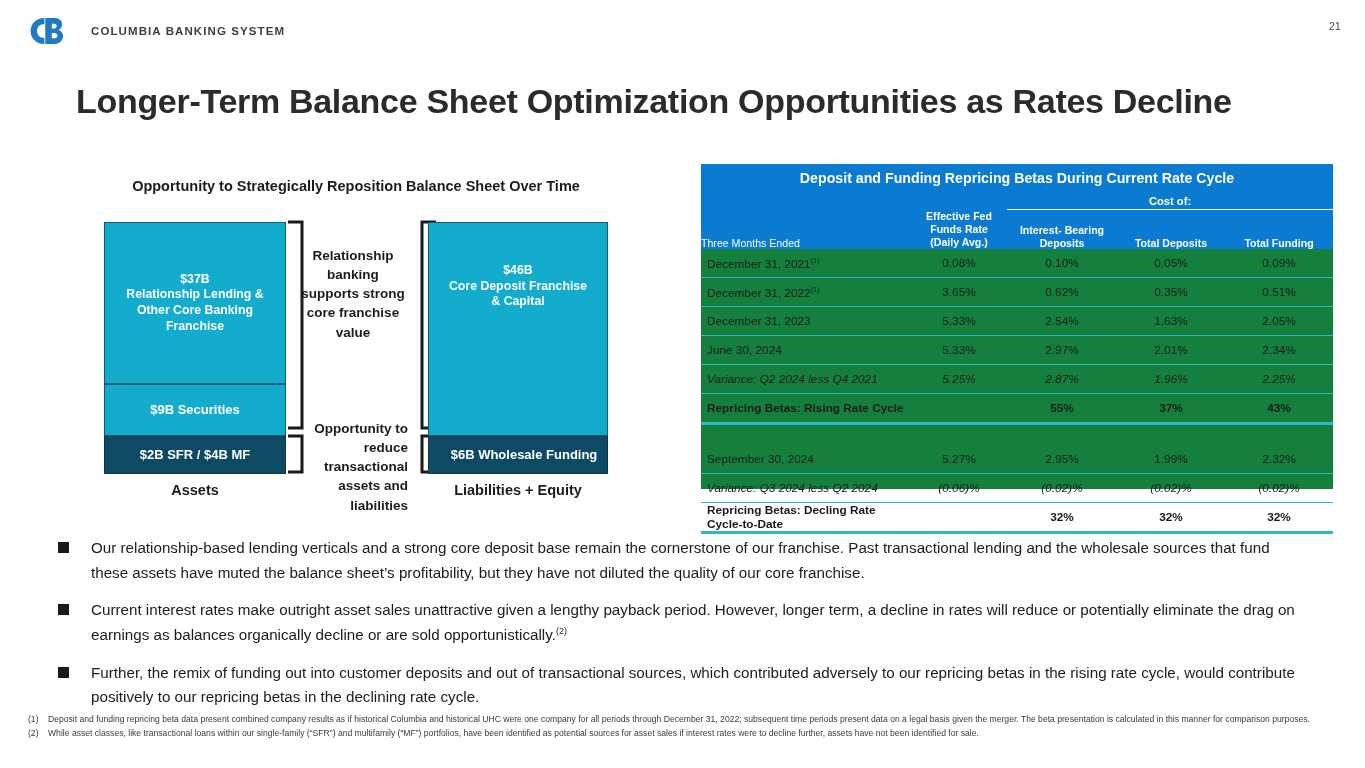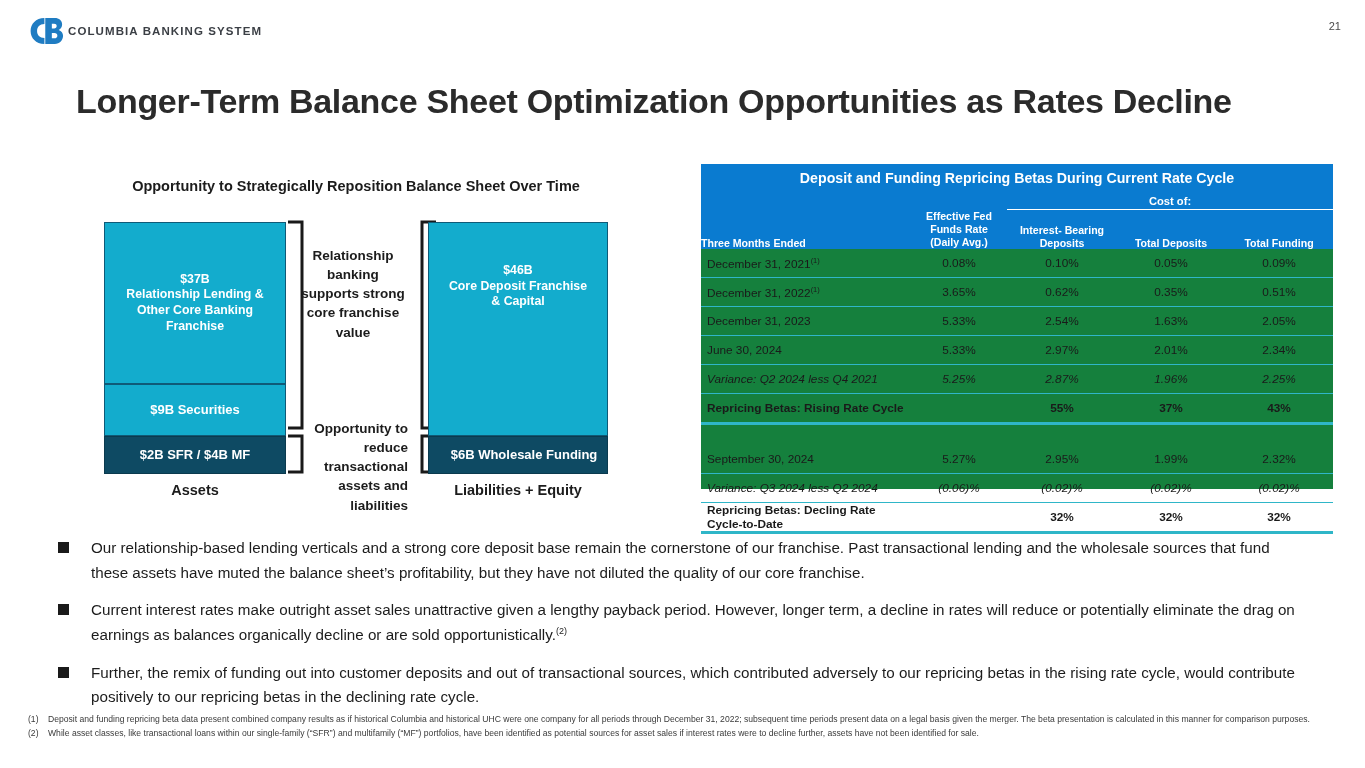--- a/index.html
+++ b/index.html
@@ -8,21 +8,21 @@
     background:#f2f2f2;
     font-family:"Liberation Sans", sans-serif;
     overflow:hidden;
     position:relative;
   }
   .slide{
     position:absolute;left:0;top:0;width:1365px;height:768px;
     background:#ffffff;
   }
   
-  .logo-wrap{position:absolute;left:28px;top:16px;display:flex;align-items:center;gap:2px;}
+  .logo-wrap{position:absolute;left:28px;top:16px;display:flex;align-items:center;gap:25px;}
   .logo-mark{width:38px;height:30px;flex:0 0 auto;}
   .logo-text{
     font-size:11.5px;font-weight:bold;letter-spacing:1.1px;color:#3b3f45;
     white-space:nowrap;
   }
   .page-num{
     position:absolute;right:24px;top:20px;font-size:11px;color:#4a4a4a;
   }
   .slide-title{
     position:absolute;left:76px;top:82px;width:1250px;
@@ -73,21 +73,21 @@
   }
   .hdr-eff{
     background:#0a7bd0;color:#ffffff;font-weight:bold;font-size:10.6px;
     text-align:center;line-height:1.25;vertical-align:bottom;padding-bottom:3px;
   }
   .hdr-sub{
     background:#0a7bd0;color:#ffffff;font-weight:bold;font-size:10.6px;
     text-align:center;line-height:1.2;vertical-align:bottom;padding-bottom:3px;
   }
   .hdr-tme{
-    background:#0a7bd0;color:#ffffff;font-weight:bold;font-size:10.6px;
+    background:#0a7bd0;color:#ffffff;font-weight:normal;font-size:10.6px;
     text-align:left;padding-left:6px;vertical-align:bottom;padding-bottom:3px;
   }
   tr.drow td{
     height:28px;font-size:11.8px;color:#1a1a1a;
     border-bottom:1.2px solid #2fb6c8;
   }
   tr.drow td.lbl{text-align:left;padding-left:6px;}
   tr.drow td.val{text-align:center;}
   tr.drow.italic td{font-style:italic;}
   tr.drow.bold td{font-weight:bold;}

